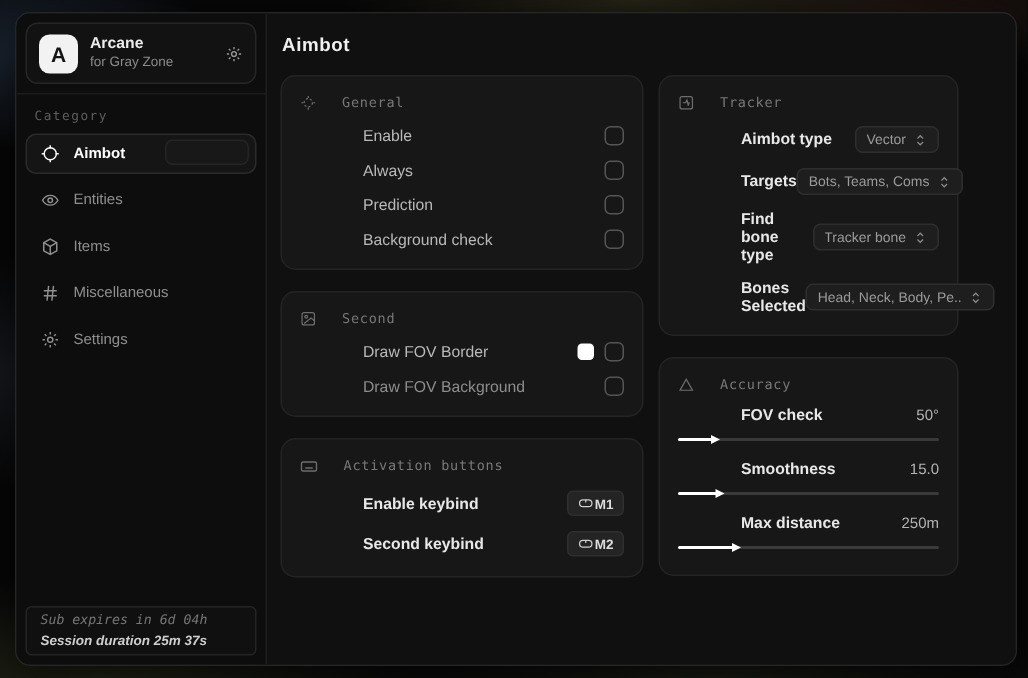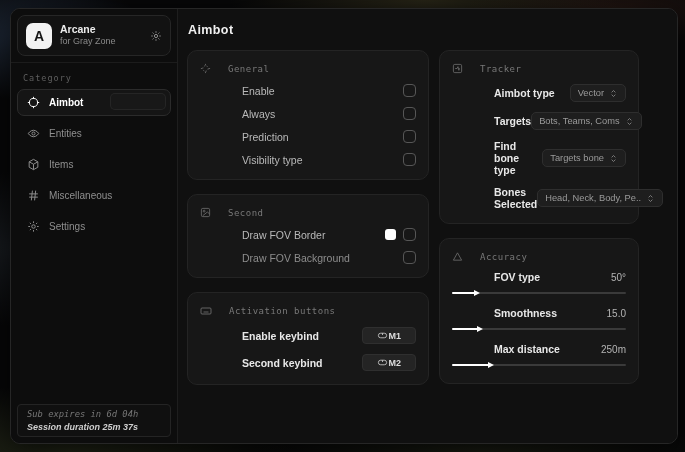--- a/index.html
+++ b/index.html
@@ -106,21 +106,21 @@
     display:flex; align-items:center; gap:5px;
     background:#1e1e1e; border:1px solid #2e2e2e; border-radius:5px;
     padding:3px 7px; font-size:9.3px; color:#9b9b9b; cursor:pointer;
     white-space:nowrap; max-width:150px;
   }
   .select-btn .val { overflow:hidden; text-overflow:ellipsis; }
   .select-btn .icon { display:flex; color:#8a8a8a; flex:none; }
   .key-btn {
     display:flex; align-items:center; 
     background:#242424; border:1px solid #2f2f2f; border-radius:4px;
-    padding:2px 14px; font-size:9px; font-weight:bold; color:#dedede; cursor:pointer;
+    padding:2px 6px; font-size:9px; font-weight:bold; color:#dedede; cursor:pointer;
   }
   .key-btn .icon { display:flex; color:#cfcfcf; }
   
   .acc-group { padding:4px 0 7px; }
   .acc-top { display:flex; justify-content:space-between; align-items:center; margin-bottom:7px; }
   .acc-val { font-size:10px; color:#b4b4b4; }
   .slider { position:relative; height:6px; cursor:pointer; }
   .slider-track { position:absolute; left:0; right:0; top:2px; height:2px; background:#3a3a3a; border-radius:2px; }
   .slider-fill { position:absolute; left:0; top:2px; height:2px; background:#ffffff; border-radius:2px; }
   .slider-thumb {
@@ -237,21 +237,21 @@
           </div>
           <div class="row">
             <span class="row-label">Always</span>
             <span class="checkbox"></span>
           </div>
           <div class="row">
             <span class="row-label">Prediction</span>
             <span class="checkbox"></span>
           </div>
           <div class="row">
-            <span class="row-label">Visibility type</span>
+            <span class="row-label">Background check</span>
             <span class="checkbox"></span>
           </div>
         </div>
 
         <div class="panel">
           <div class="panel-head">
             <span class="icon">
               <svg width="11" height="11" viewBox="0 0 24 24" fill="none" stroke="currentColor" stroke-width="1.8">
                 <rect x="3" y="3" width="18" height="18" rx="3"></rect>
                 <circle cx="9" cy="9" r="2"></circle>
@@ -340,21 +340,21 @@
               <span class="icon">
                 <svg width="9" height="9" viewBox="0 0 24 24" fill="none" stroke="currentColor" stroke-width="2.2">
                   <path d="M7 9l5-5 5 5M7 15l5 5 5-5"></path>
                 </svg>
               </span>
             </span>
           </div>
           <div class="row">
             <span class="row-label strong">Find bone type</span>
             <span class="select-btn">
-              <span class="val">Targets bone</span>
+              <span class="val">Tracker bone</span>
               <span class="icon">
                 <svg width="9" height="9" viewBox="0 0 24 24" fill="none" stroke="currentColor" stroke-width="2.2">
                   <path d="M7 9l5-5 5 5M7 15l5 5 5-5"></path>
                 </svg>
               </span>
             </span>
           </div>
           <div class="row">
             <span class="row-label strong">Bones Selected</span>
             <span class="select-btn">
@@ -373,21 +373,21 @@
             <span class="icon">
               <svg width="11" height="11" viewBox="0 0 24 24" fill="none" stroke="currentColor" stroke-width="1.8">
                 <path d="M12 4l9 16H3z"></path>
               </svg>
             </span>
             <span>Accuracy</span>
           </div>
 
           <div class="acc-group">
             <div class="acc-top">
-              <span class="row-label strong">FOV type</span>
+              <span class="row-label strong">FOV check</span>
               <span class="acc-val">50°</span>
             </div>
             <div class="slider">
               <div class="slider-track"></div>
               <div class="slider-fill" style="width: 13%;">
                 <span class="slider-thumb"></span>
               </div>
             </div>
           </div>
 

